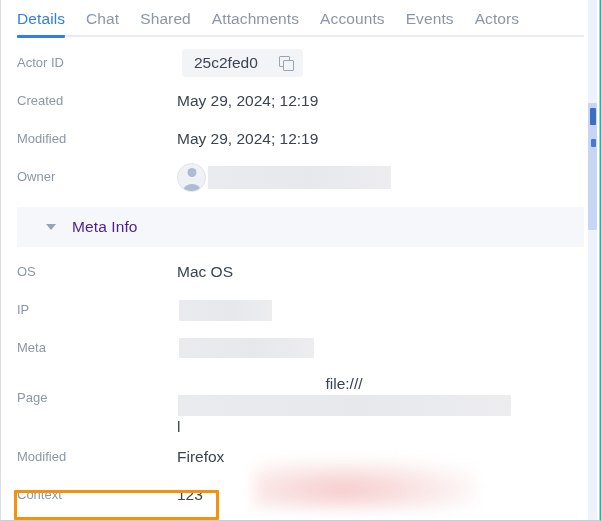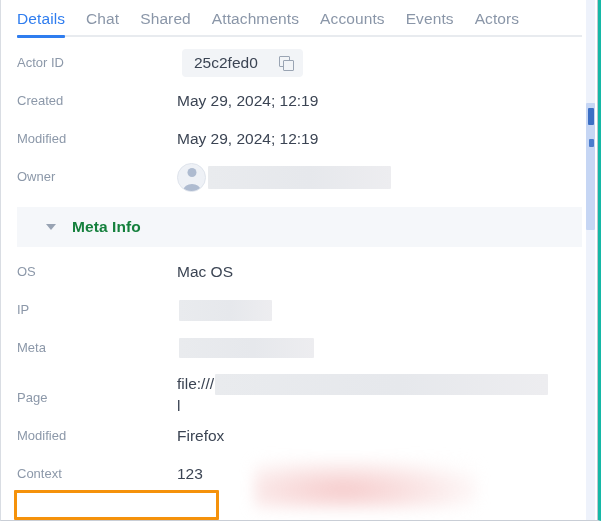--- a/index.html
+++ b/index.html
@@ -13,21 +13,21 @@
     font-family: "Liberation Sans", sans-serif;
     overflow: hidden;
   }
 
   .panel {
     position: relative;
     width: 601px;
     height: 521px;
     box-sizing: border-box;
     border-left: 1px solid #d9dde3;
-    border-right: 3px solid #14b8a6;
+    border-right: 1px solid #14b8a6;
     border-bottom: 1px solid #c9ced6;
     background: #ffffff;
     overflow: hidden;
   }
 
   
   .tabbar {
     position: relative;
     height: 37px;
     padding: 0 16px;
@@ -200,42 +200,43 @@
   .caret {
     width: 0; height: 0;
     border-left: 5px solid transparent;
     border-right: 5px solid transparent;
     border-top: 6px solid #98a3b3;
     margin-right: 16px;
     flex: 0 0 auto;
   }
   .section-title {
     font-size: 15.5px;
-    color: #15803d;
-    font-weight: bold;
+    color: #4c1d95;
+    font-weight: normal;
     letter-spacing: 0.1px;
   }
 
   
   .row-page {
     align-items: flex-start;
     min-height: 48px;
     padding-top: 6px;
   }
   .row-page .row-label {
     padding-top: 17px;
   }
   .page-value {
     display: block;
     line-height: 22px;
     position: relative;
   }
   .page-line1 {
     display: flex;
     align-items: center;
+    flex-direction: column;
   }
   .redact-page {
     width: 333px;
     height: 21px;
     margin-left: 1px;
   }
 
   
   .pink-redact {
     position: absolute;

